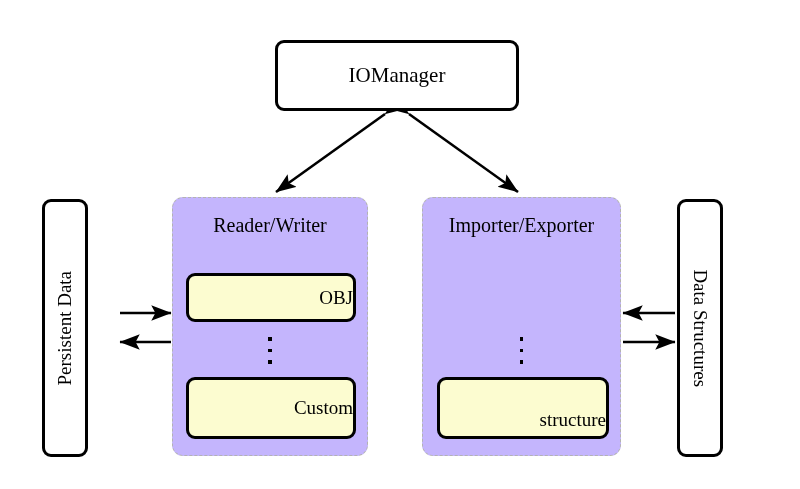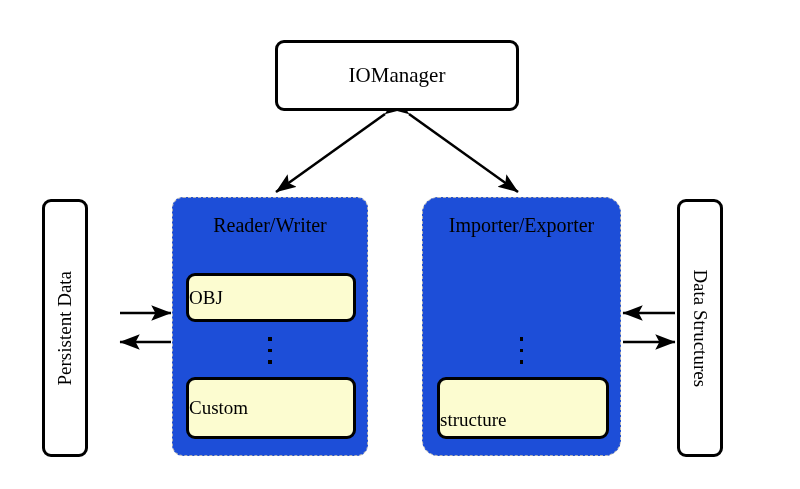--- a/index.html
+++ b/index.html
@@ -66,54 +66,53 @@
   .rot-down {
     transform: rotate(90deg);
     white-space: nowrap;
   }
   
   .group {
     position: absolute;
     box-sizing: border-box;
     border: 1.5px dashed #b3b3b3;
     border-radius: 11px;
-    background: #1d4ed8;
+    background: #c4b5fd;
   }
   #group-reader-writer {
     left: 172px;
     top: 197px;
     width: 196px;
     height: 259px;
   }
   #group-importer-exporter {
     left: 422px;
     top: 197px;
     width: 199px;
     height: 259px;
-    border-radius: 16px;
   }
   .group-title {
     position: absolute;
     left: 0;
     top: 16px;
     width: 100%;
     text-align: center;
     font-size: 20px;
     white-space: nowrap;
   }
   
   .inner-box {
     position: absolute;
     box-sizing: border-box;
     border: 3px solid #000000;
     border-radius: 9px;
     background: #fcfcd0;
     display: flex;
     align-items: center;
-    justify-content: flex-start;
+    justify-content: flex-end;
     text-align: center;
     font-size: 19px;
     line-height: 1.22;
   }
   .inner-top {
     left: 13px;
     top: 75px;
     width: 170px;
     height: 49px;
   }

